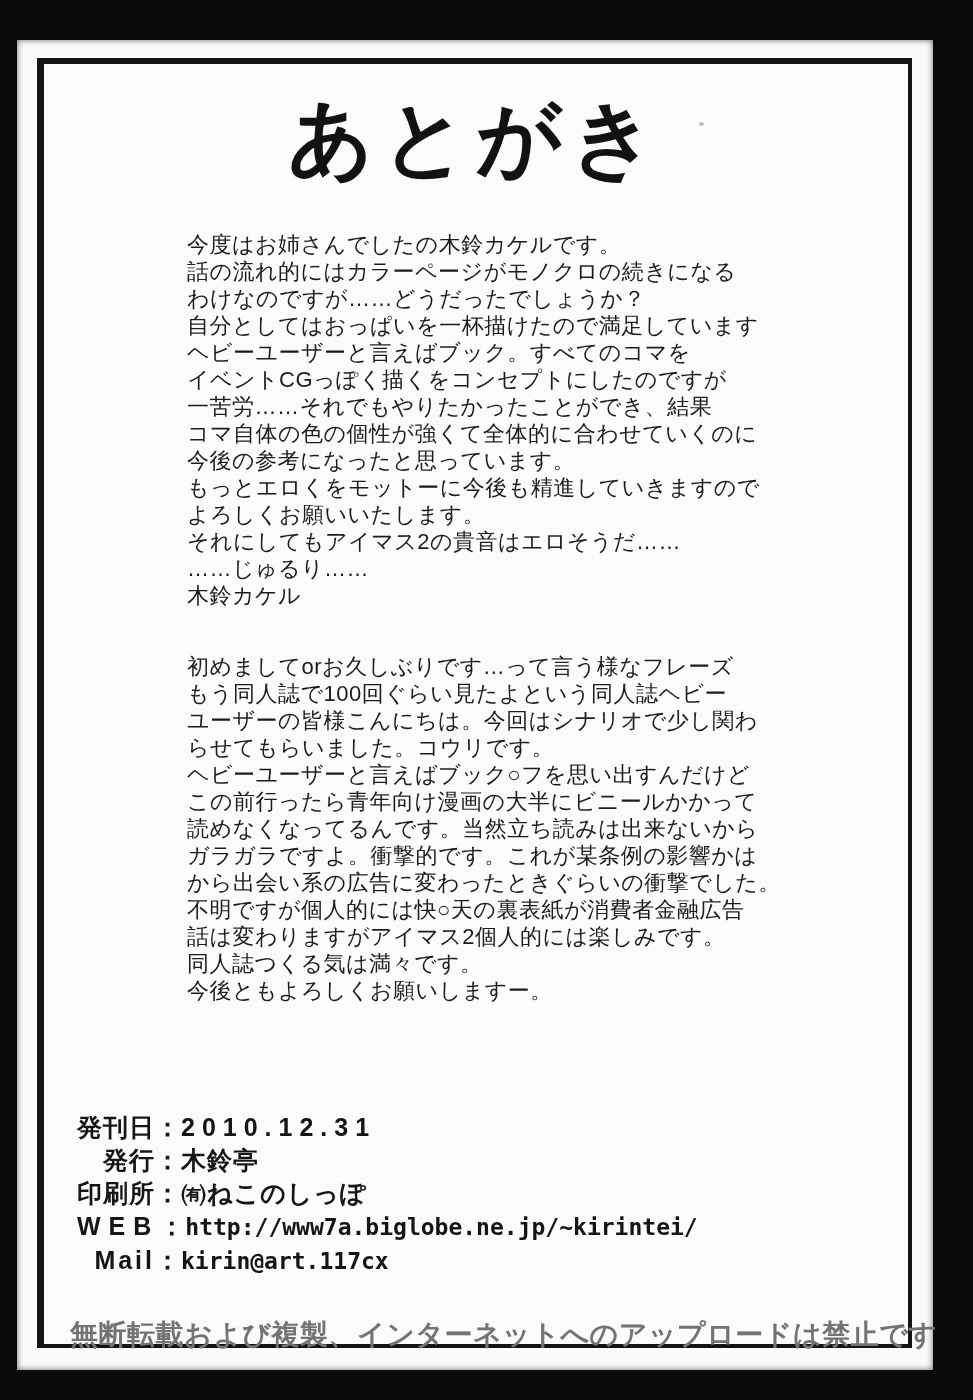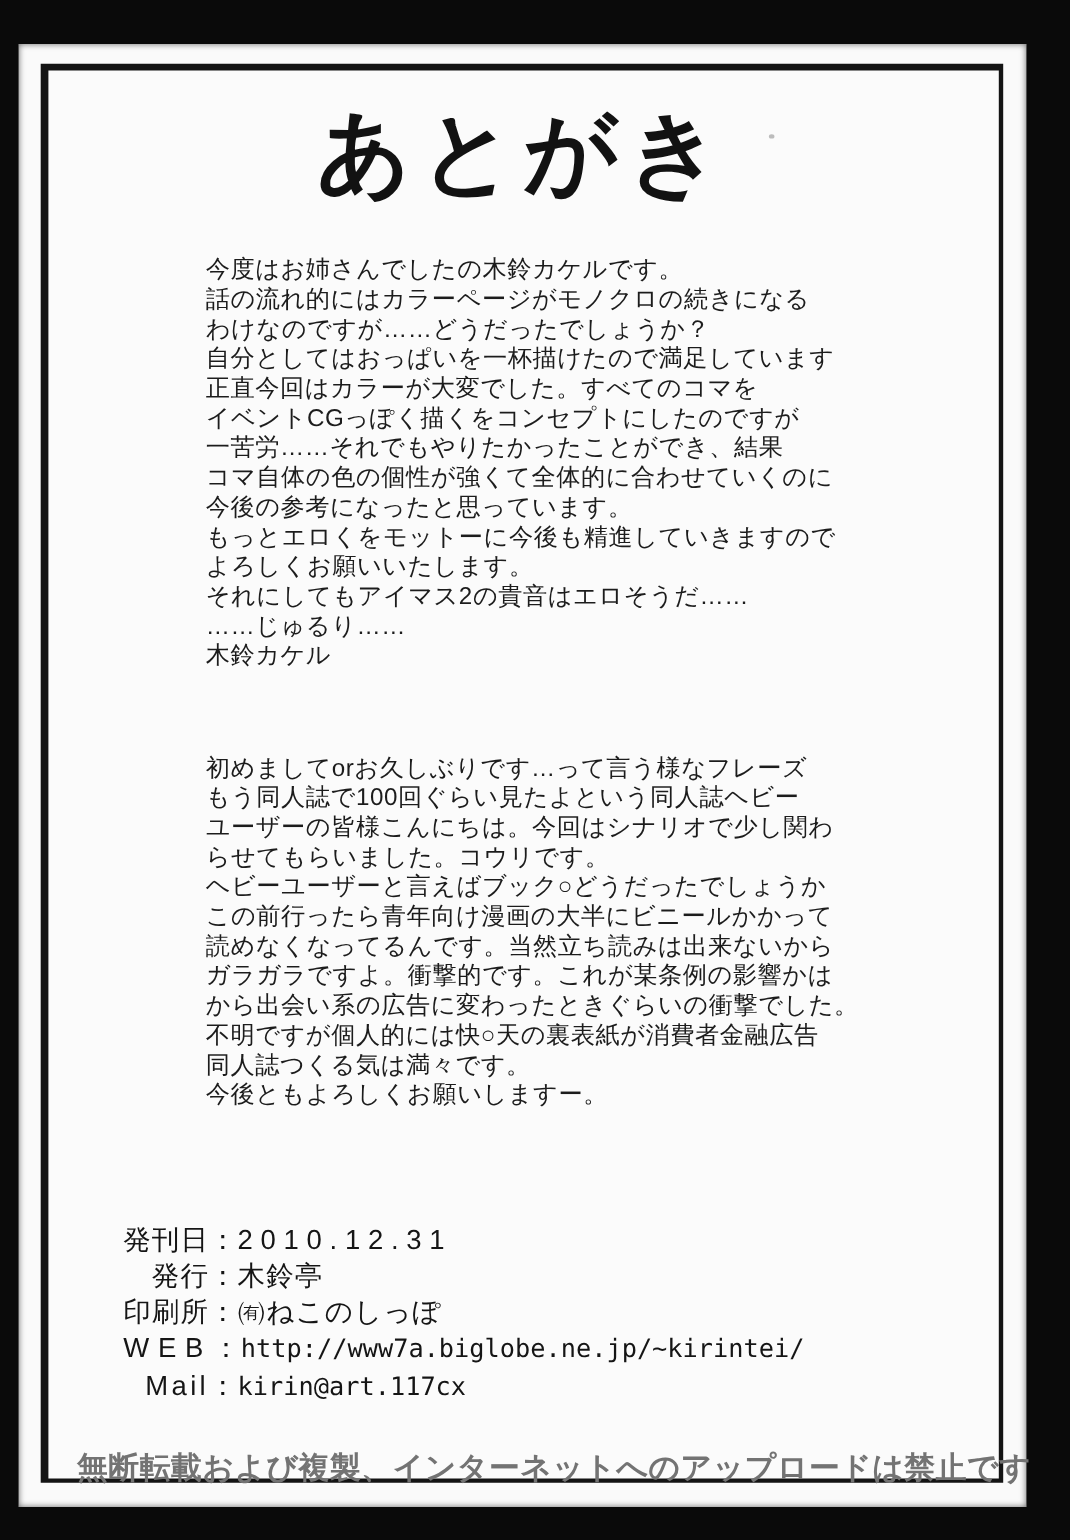--- a/index.html
+++ b/index.html
@@ -65,39 +65,38 @@
     position: absolute;
     left: 143px;
     width: 582px;
     font-size: 22px;
     line-height: 27px;
     letter-spacing: 0.5px;
     white-space: nowrap;
     color: #1c1c1c;
   }
   .afterword.first  { top: 167px; }
-  .afterword.second { top: 620px; width: 600px; }
+  .afterword.second { top: 589px; width: 600px; }
   .afterword .line { height: 27px; }
   .signature {
     height: 27px;
     padding-right: 42px;
   }
   .colophon {
     position: absolute;
     left: 33px;
     top: 1047px;
     white-space: nowrap;
   }
   .colophon-row {
     font-size: 25px;
     line-height: 33px;
-    font-weight: normal;
+    font-weight: bold;
     color: #151515;
     letter-spacing: 1px;
-    margin-left: 35px;
   }
   .clabel {
     display: inline-block;
     min-width: 78px;
     text-align: right;
   }
   .csep { display: inline-block; }
   
   .colophon-row:nth-of-type(1) .cvalue { letter-spacing: 7px; }
   
@@ -131,46 +130,47 @@
 
       <div class="speck"></div>
 
       <section class="afterword first">
         <div>
 
         <div class="line">今度はお姉さんでしたの木鈴カケルです。</div>
             <div class="line">話の流れ的にはカラーページがモノクロの続きになる</div>
             <div class="line">わけなのですが……どうだったでしょうか？</div>
             <div class="line">自分としてはおっぱいを一杯描けたので満足しています</div>
-            <div class="line">正直今回はカラーが大変でした。すべてのコマを</div>
+            <div class="line">ヘビーユーザーと言えばブック。すべてのコマを</div>
             <div class="line">イベントCGっぽく描くをコンセプトにしたのですが</div>
             <div class="line">一苦労……それでもやりたかったことができ、結果</div>
             <div class="line">コマ自体の色の個性が強くて全体的に合わせていくのに</div>
             <div class="line">今後の参考になったと思っています。</div>
             <div class="line">もっとエロくをモットーに今後も精進していきますので</div>
             <div class="line">よろしくお願いいたします。</div>
             <div class="line">それにしてもアイマス2の貴音はエロそうだ……</div>
             <div class="line">……じゅるり……</div>
           </div>
         <div class="signature">木鈴カケル</div>
       </section>
 
       <section class="afterword second">
         <div>
 
         <div class="line">初めましてorお久しぶりです…って言う様なフレーズ</div>
             <div class="line">もう同人誌で100回ぐらい見たよという同人誌ヘビー</div>
             <div class="line">ユーザーの皆様こんにちは。今回はシナリオで少し関わ</div>
             <div class="line">らせてもらいました。コウリです。</div>
-            <div class="line">ヘビーユーザーと言えばブック○どうだったでしょうか</div>
+            <div class="line">ヘビーユーザーと言えばブック○フを思い出すんだけど</div>
             <div class="line">この前行ったら青年向け漫画の大半にビニールかかって</div>
             <div class="line">読めなくなってるんです。当然立ち読みは出来ないから</div>
             <div class="line">ガラガラですよ。衝撃的です。これが某条例の影響かは</div>
             <div class="line">から出会い系の広告に変わったときぐらいの衝撃でした。</div>
             <div class="line">不明ですが個人的には快○天の裏表紙が消費者金融広告</div>
+            <div class="line">話は変わりますがアイマス2個人的には楽しみです。</div>
             <div class="line">同人誌つくる気は満々です。</div>
             <div class="line">今後ともよろしくお願いしますー。</div>
           </div>
       </section>
 
       <div class="colophon">
         <div>
 
         <div class="colophon-row">
               <span class="clabel">発刊日</span><span class="csep">：</span><span class="cvalue">2010.12.31</span>

